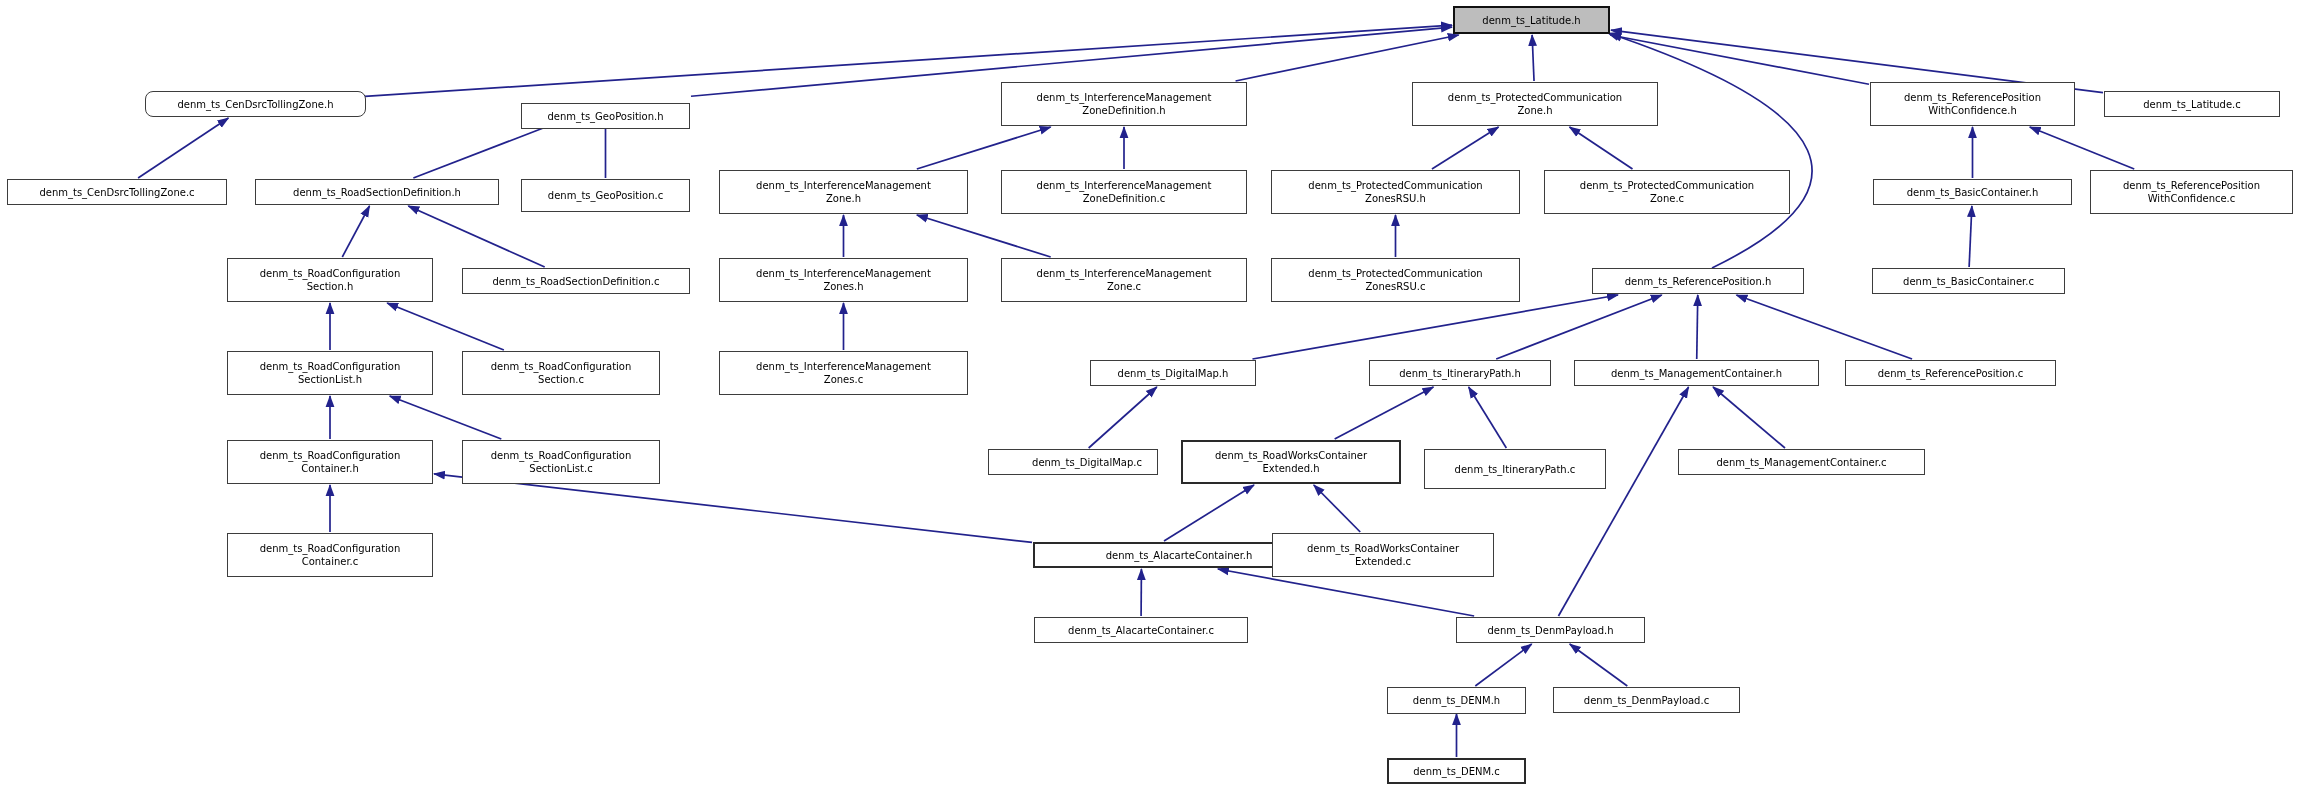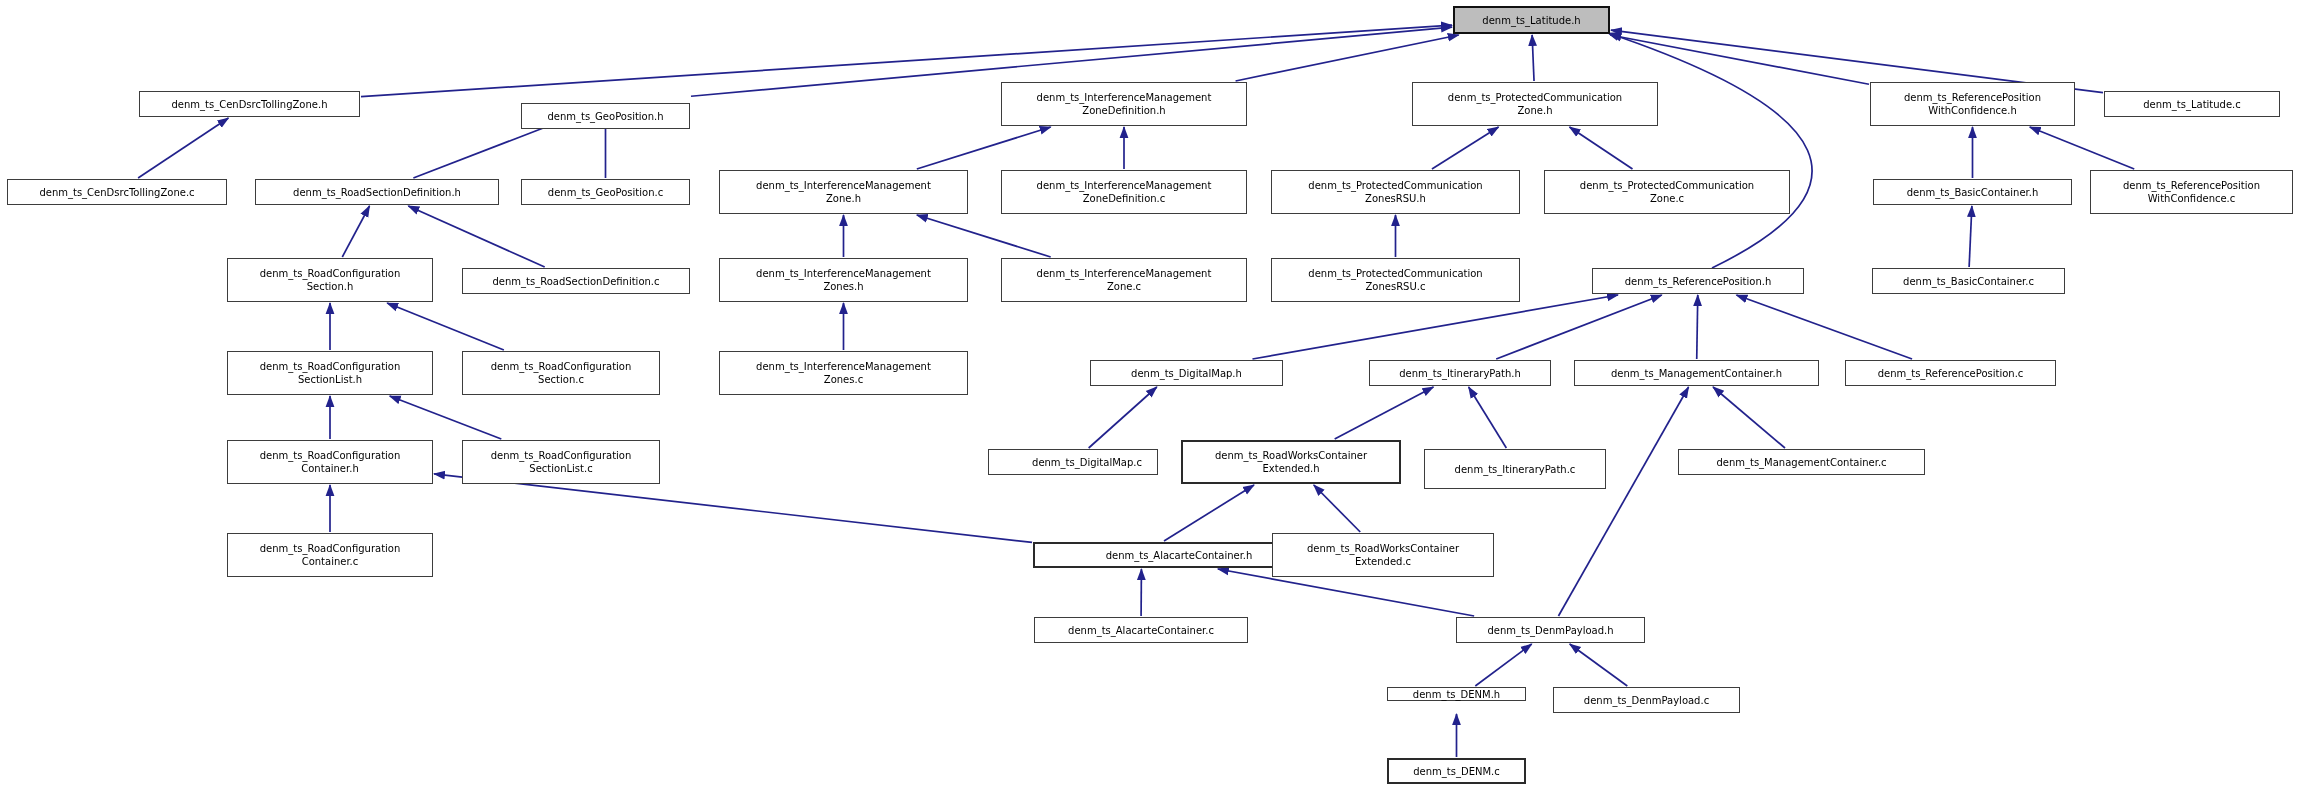--- a/index.html
+++ b/index.html
@@ -93,32 +93,32 @@
         <path d="M1360.247311827957,532 L1313.752688172043,485" fill="none" stroke="#22228c" stroke-width="1.7" marker-end="url(#arrow)"></path>
         <path d="M1141.0933333333332,616 L1141.4066666666668,569" fill="none" stroke="#22228c" stroke-width="1.7" marker-end="url(#arrow)"></path>
         <path d="M1474.1533333333334,616 L1217.8466666666666,569" fill="none" stroke="#22228c" stroke-width="1.7" marker-end="url(#arrow)"></path>
         <path d="M1475.3,686 L1531.7,644" fill="none" stroke="#22228c" stroke-width="1.7" marker-end="url(#arrow)"></path>
         <path d="M1627.3,686 L1569.7,644" fill="none" stroke="#22228c" stroke-width="1.7" marker-end="url(#arrow)"></path>
         <path d="M1456.5,757 L1456.5,714" fill="none" stroke="#22228c" stroke-width="1.7" marker-end="url(#arrow)"></path>
       </g>
   </svg>
   <div id="node-layer">
       <div class="node main" style="left: 1453px; top: 6px; width: 157px; height: 28px;">denm_ts_Latitude.h</div>
-      <div class="node" style="left: 139px; top: 91px; width: 221px; height: 26px;">denm_ts_CenDsrcTollingZone.h</div>
+      <div class="node" style="left: 145px; top: 91px; width: 221px; height: 26px; border-radius: 8px;">denm_ts_CenDsrcTollingZone.h</div>
       <div class="node" style="left: 521px; top: 103px; width: 169px; height: 26px;">denm_ts_GeoPosition.h</div>
       <div class="node" style="left: 1001px; top: 82px; width: 246px; height: 44px;">denm_ts_InterferenceManagement
 ZoneDefinition.h</div>
       <div class="node" style="left: 1412px; top: 82px; width: 246px; height: 44px;">denm_ts_ProtectedCommunication
 Zone.h</div>
       <div class="node" style="left: 1870px; top: 82px; width: 205px; height: 44px;">denm_ts_ReferencePosition
 WithConfidence.h</div>
       <div class="node" style="left: 2104px; top: 91px; width: 176px; height: 26px;">denm_ts_Latitude.c</div>
       <div class="node" style="left: 7px; top: 179px; width: 220px; height: 26px;">denm_ts_CenDsrcTollingZone.c</div>
       <div class="node" style="left: 255px; top: 179px; width: 244px; height: 26px;">denm_ts_RoadSectionDefinition.h</div>
-      <div class="node" style="left: 521px; top: 179px; width: 169px; height: 26px;">denm_ts_GeoPosition.c</div>
+      <div class="node" style="left: 521px; top: 179px; width: 169px; height: 33px;">denm_ts_GeoPosition.c</div>
       <div class="node" style="left: 719px; top: 170px; width: 249px; height: 44px;">denm_ts_InterferenceManagement
 Zone.h</div>
       <div class="node" style="left: 1001px; top: 170px; width: 246px; height: 44px;">denm_ts_InterferenceManagement
 ZoneDefinition.c</div>
       <div class="node" style="left: 1271px; top: 170px; width: 249px; height: 44px;">denm_ts_ProtectedCommunication
 ZonesRSU.h</div>
       <div class="node" style="left: 1544px; top: 170px; width: 246px; height: 44px;">denm_ts_ProtectedCommunication
 Zone.c</div>
       <div class="node" style="left: 1873px; top: 179px; width: 199px; height: 26px;">denm_ts_BasicContainer.h</div>
       <div class="node" style="left: 2090px; top: 170px; width: 203px; height: 44px;">denm_ts_ReferencePosition
@@ -133,37 +133,37 @@
       <div class="node" style="left: 1271px; top: 258px; width: 249px; height: 44px;">denm_ts_ProtectedCommunication
 ZonesRSU.c</div>
       <div class="node" style="left: 1592px; top: 268px; width: 212px; height: 26px;">denm_ts_ReferencePosition.h</div>
       <div class="node" style="left: 1872px; top: 268px; width: 193px; height: 26px;">denm_ts_BasicContainer.c</div>
       <div class="node" style="left: 227px; top: 351px; width: 206px; height: 44px;">denm_ts_RoadConfiguration
 SectionList.h</div>
       <div class="node" style="left: 462px; top: 351px; width: 198px; height: 44px;">denm_ts_RoadConfiguration
 Section.c</div>
       <div class="node" style="left: 719px; top: 351px; width: 249px; height: 44px;">denm_ts_InterferenceManagement
 Zones.c</div>
-      <div class="node" style="left: 1090px; top: 360px; width: 193px; height: 26px;">denm_ts_DigitalMap.h</div>
+      <div class="node" style="left: 1090px; top: 360px; width: 166px; height: 26px;">denm_ts_DigitalMap.h</div>
       <div class="node" style="left: 1369px; top: 360px; width: 182px; height: 26px;">denm_ts_ItineraryPath.h</div>
       <div class="node" style="left: 1574px; top: 360px; width: 245px; height: 26px;">denm_ts_ManagementContainer.h</div>
       <div class="node" style="left: 1845px; top: 360px; width: 211px; height: 26px;">denm_ts_ReferencePosition.c</div>
       <div class="node" style="left: 227px; top: 440px; width: 206px; height: 44px;">denm_ts_RoadConfiguration
 Container.h</div>
       <div class="node" style="left: 462px; top: 440px; width: 198px; height: 44px;">denm_ts_RoadConfiguration
 SectionList.c</div>
       <div class="node" style="left: 988px; top: 449px; width: 170px; height: 26px; padding-left: 28px;">denm_ts_DigitalMap.c</div>
       <div class="node bold" style="left: 1181px; top: 440px; width: 220px; height: 44px;">denm_ts_RoadWorksContainer
 Extended.h</div>
       <div class="node" style="left: 1424px; top: 449px; width: 182px; height: 40px;">denm_ts_ItineraryPath.c</div>
       <div class="node" style="left: 1678px; top: 449px; width: 247px; height: 26px;">denm_ts_ManagementContainer.c</div>
       <div class="node" style="left: 227px; top: 533px; width: 206px; height: 44px;">denm_ts_RoadConfiguration
 Container.c</div>
       <div class="node bold" style="left: 1033px; top: 542px; width: 251px; height: 26px; padding-left: 41px;">denm_ts_AlacarteContainer.h</div>
       <div class="node" style="left: 1272px; top: 533px; width: 222px; height: 44px;">denm_ts_RoadWorksContainer
 Extended.c</div>
       <div class="node" style="left: 1034px; top: 617px; width: 214px; height: 26px;">denm_ts_AlacarteContainer.c</div>
       <div class="node" style="left: 1456px; top: 617px; width: 189px; height: 26px;">denm_ts_DenmPayload.h</div>
-      <div class="node" style="left: 1387px; top: 687px; width: 139px; height: 14px;">denm_ts_DENM.h</div>
+      <div class="node" style="left: 1387px; top: 687px; width: 139px; height: 27px;">denm_ts_DENM.h</div>
       <div class="node" style="left: 1553px; top: 687px; width: 187px; height: 26px;">denm_ts_DenmPayload.c</div>
       <div class="node bold" style="left: 1387px; top: 758px; width: 139px; height: 26px;">denm_ts_DENM.c</div>
     </div>
 </div>
 
 </body></html>

